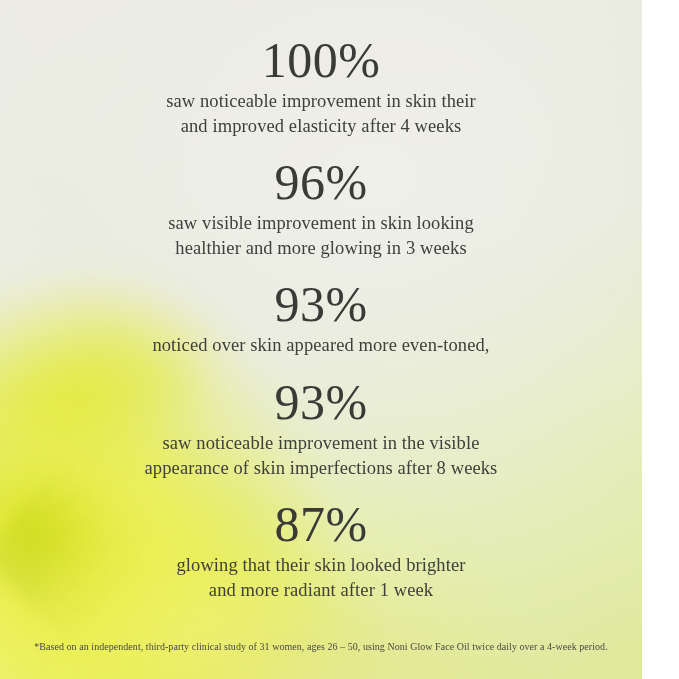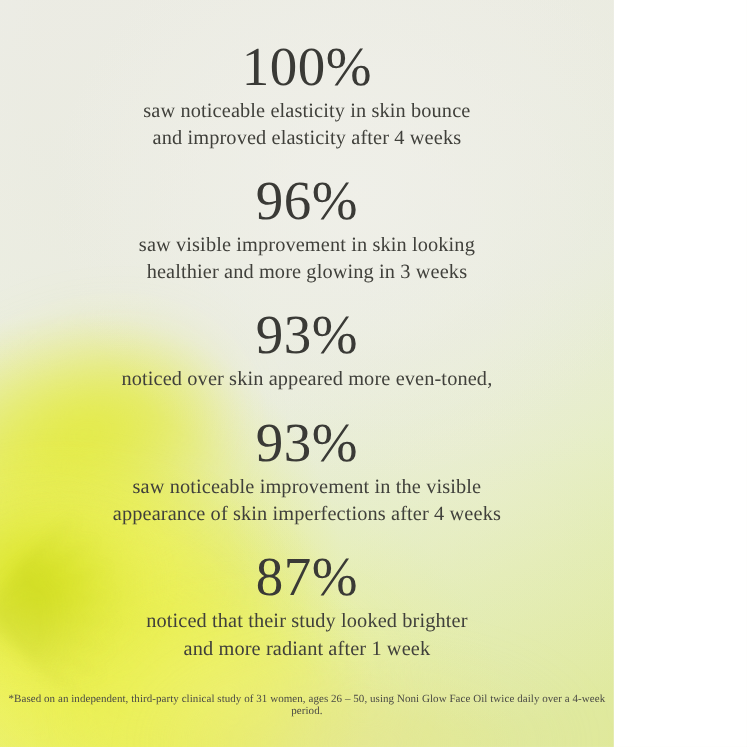--- a/index.html
+++ b/index.html
@@ -8,21 +8,21 @@
   }
   body {
     width: 679px;
     height: 679px;
     overflow: hidden;
     font-family: "Liberation Serif", serif;
   }
 
   .poster {
     position: relative;
-    width: 558px;
+    width: 642px;
     height: 679px;
     overflow: hidden;
     background: #efefe7;
   }
 
   
   .bg-base {
     position: absolute;
     inset: 0;
     background:
@@ -175,21 +175,21 @@
     <i style="transform:rotate(40deg)"></i>
   </div>
 
   <div class="veil"></div>
 
   <div class="content">
 
     <div class="stat">
       <div class="stat-number">100%</div>
       <div class="stat-desc">
-        <span class="line">saw noticeable elasticity in skin bounce</span>
+        <span class="line">saw noticeable improvement in skin their</span>
         <span class="line">and improved elasticity after 4 weeks</span>
       </div>
     </div>
 
     <div class="spacer-sm"></div>
 
     <div class="stat">
       <div class="stat-number">96%</div>
       <div class="stat-desc">
         <span class="line">saw visible improvement in skin looking</span>
@@ -205,30 +205,30 @@
         <span class="line">noticed over skin appeared more even-toned,</span>
       </div>
     </div>
 
     <div class="spacer-sm"></div>
 
     <div class="stat">
       <div class="stat-number">93%</div>
       <div class="stat-desc">
         <span class="line">saw noticeable improvement in the visible</span>
-        <span class="line">appearance of skin imperfections after 4 weeks</span>
+        <span class="line">appearance of skin imperfections after 8 weeks</span>
       </div>
     </div>
 
     <div class="spacer-sm"></div>
 
     <div class="stat">
       <div class="stat-number">87%</div>
       <div class="stat-desc">
-        <span class="line">noticed that their study looked brighter</span>
+        <span class="line">glowing that their skin looked brighter</span>
         <span class="line">and more radiant after 1 week</span>
       </div>
     </div>
 
   </div>
 
   <div class="footnote">*Based on an independent, third-party clinical study of 31 women, ages 26 – 50, using Noni Glow Face Oil twice daily over a 4-week period.</div>
 
 </div>
 

